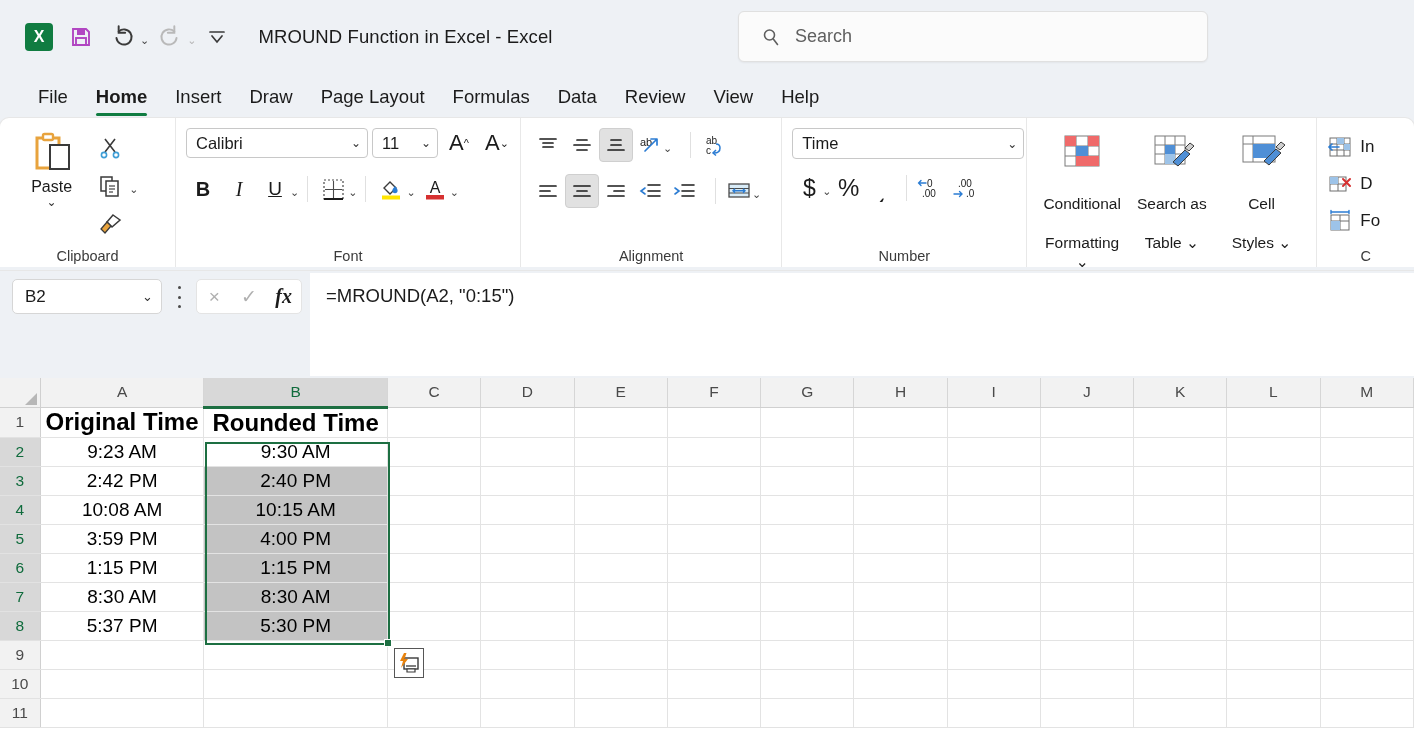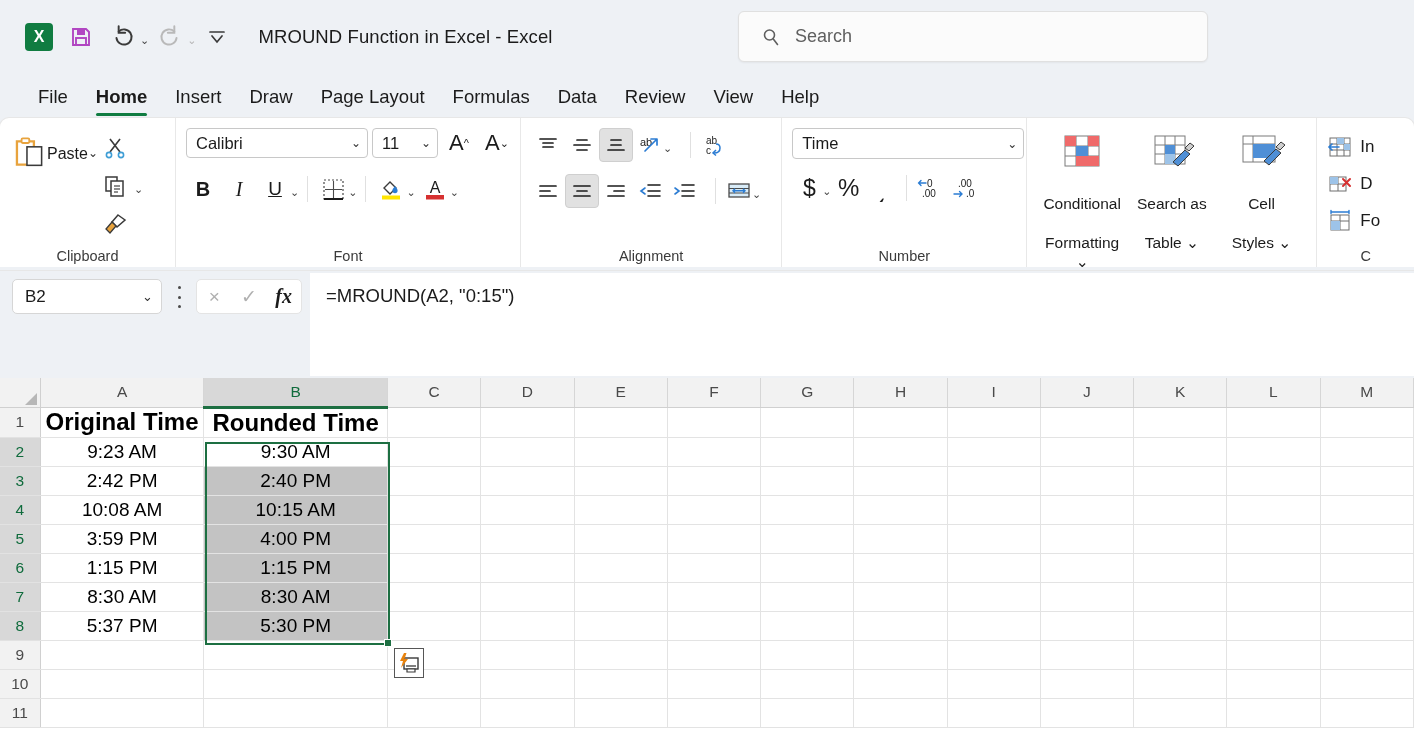--- a/index.html
+++ b/index.html
@@ -71,21 +71,21 @@
   .group { position:relative; padding:8px 10px 0 10px; display:flex; flex-direction:column; }
   .group + .group { border-left:1px solid #e8e8e8; }
   .group-body { flex:1; display:flex; align-items:flex-start; }
   .group-label {
     height:28px; display:flex; align-items:center; justify-content:center;
     font-size:14.5px; color:#3a3a3a; position:relative;
   }
 
   
   .g-clip { width:175px; }
-  .paste-col { width:88px; display:flex; flex-direction:row; align-items:center; padding-top:4px;}
+  .paste-col { width:88px; display:flex; flex-direction:column; align-items:center; padding-top:4px;}
   .paste-lbl { font-size:16px; color:#1b1b1b; margin-top:2px;}
   .paste-chev { font-size:12px; color:#333; margin-top:-1px;}
   .clip-col { width:76px; display:flex; flex-direction:column; gap:6px; padding-top:6px; }
   .clip-row { display:flex; align-items:center; gap:6px; height:32px; }
 
   
   .g-font { width:345px; }
   .fontrow1 { display:flex; align-items:center; gap:4px; height:34px; }
   .fontrow2 { display:flex; align-items:center; gap:2px; height:38px; margin-top:10px;}
   .combo {

